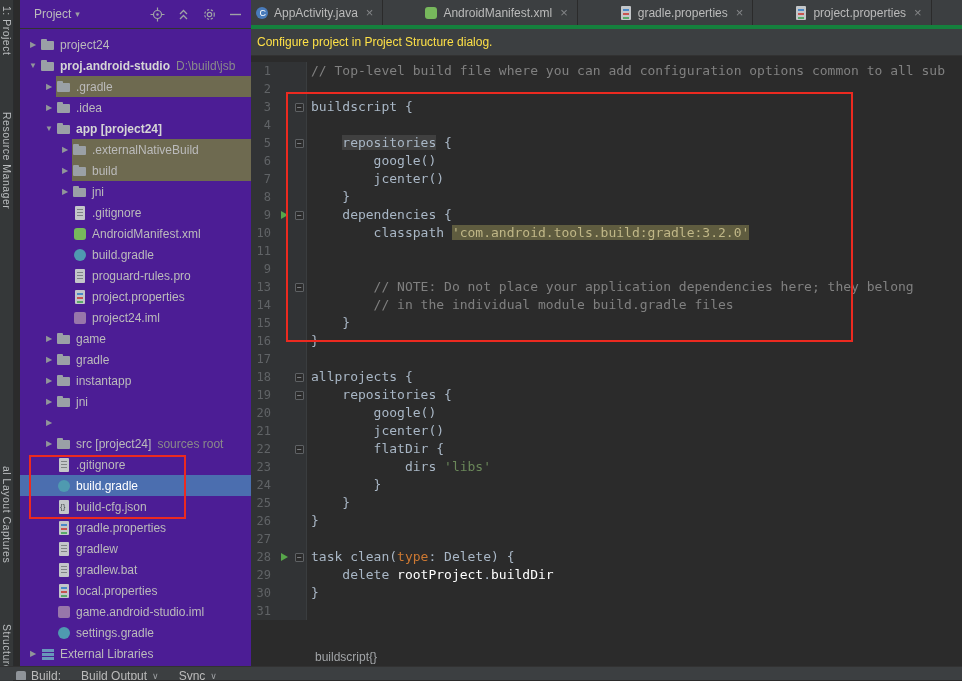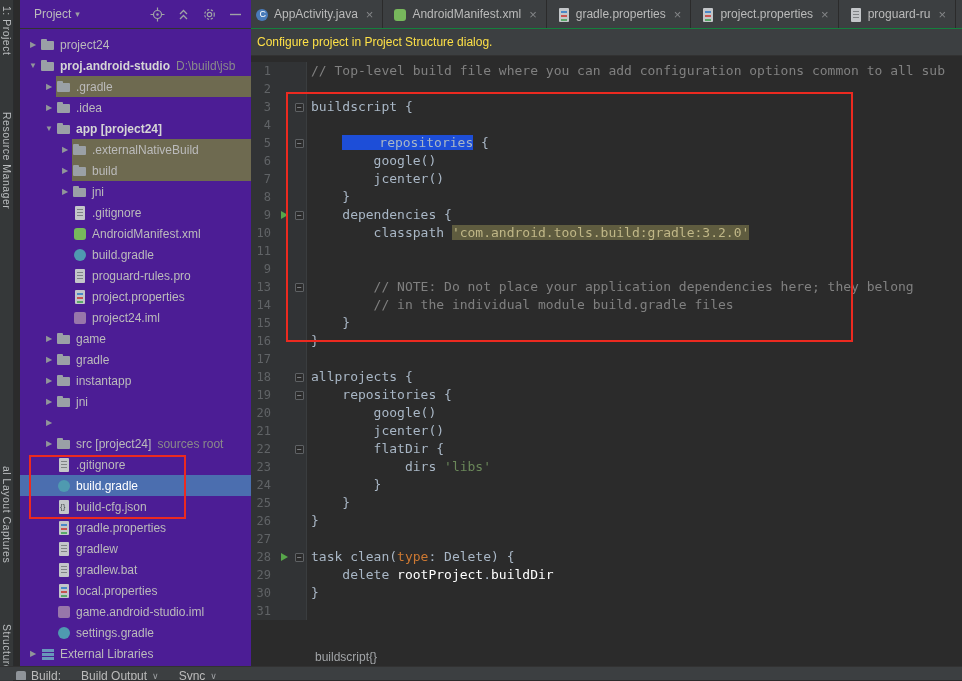--- a/index.html
+++ b/index.html
@@ -59,22 +59,22 @@
   .i-json::after{content:"{}";position:absolute;left:4px;top:3px;font-size:8px;color:#44494d;}
   .i-libraries::before{content:"";position:absolute;left:2px;top:3px;width:12px;height:3px;
     background:#6897bb;box-shadow:0 4px 0 #6897bb,0 8px 0 #6897bb;}
   .i-class::before{content:"";position:absolute;left:2px;top:2px;width:12px;height:12px;
     background:#497bba;border-radius:50%;}
   .i-class::after{content:"C";position:absolute;left:5.5px;top:2.5px;font-size:9px;color:#fff;}
 
   
   .editor{position:absolute;left:245px;top:0;width:717px;height:667px;background:#2b2b2b;
     overflow:hidden;}
-  .tabbar{height:29px;background:#3c3f41;border-bottom:1px solid #15803d;display:flex;
-    overflow:hidden;}
+  .tabbar{height:29px;background:#3c3f41;border-bottom:4px solid #15803d;display:flex;
+    overflow:hidden;gap:31px;}
   .tab{display:flex;align-items:center;gap:5px;padding:0 9px;border-right:1px solid #2b2b2b;
     font-size:12px;color:#bbbbbb;flex:none;}
   .tabclose{color:#848688;font-size:13px;margin-left:3px;}
   .notif{height:27px;background:#3c3f41;border-bottom:1px solid #323232;display:flex;
     align-items:center;padding-left:12px;font-size:12px;color:#fde047;}
   .code{position:absolute;top:57px;left:0;right:0;bottom:20px;overflow:hidden;
     font-family:"DejaVu Sans Mono",monospace;font-size:13px;padding-top:5px;}
   .cline{display:flex;height:18px;line-height:18px;}
   .lnum{width:30px;text-align:right;padding-right:4px;color:#606366;flex:none;font-size:12px;
     background:#313335;}
@@ -85,21 +85,21 @@
   .runarrow{width:0;height:0;border-left:7px solid #57a64a;border-top:4px solid transparent;
     border-bottom:4px solid transparent;}
   .foldbox{width:9px;height:9px;border:1px solid #5e6164;background:#2b2b2b;color:#a0a3a6;
     font-size:8px;line-height:7px;text-align:center;border-radius:1px;}
   .ctext{white-space:pre;padding-left:4px;color:#a9b7c6;}
   .c-plain{color:#a9b7c6;margin-top:13px;}
   .c-comment{color:#808080;}
   .c-string{color:#6a8759;}
   .c-keyword{color:#cc7832;}
   .c-field{color:#ffffff;}
-  .hl-sel{background:#1d4ed8;padding-left:37px;}
+  .hl-sel{background:#404040;}
   .hl-occ{background:#5f5c3f;color:#c0b787;}
   .crumb{position:absolute;left:0;bottom:0;right:0;height:20px;display:flex;align-items:center;
     padding-left:70px;font-size:12px;color:#a2a5a8;background:#2b2b2b;}
 
   
   .bottom-bar{position:absolute;left:0;top:666px;width:962px;height:14px;background:#3c3f41;
     border-top:1px solid #323232;overflow:hidden;display:flex;align-items:flex-start;
     padding-left:16px;gap:20px;z-index:4;}
   .bb-item{display:flex;align-items:center;gap:5px;font-size:12px;color:#bbbbbb;padding-top:2px;}
   .bbicon{width:10px;height:10px;background:#8f9ügradient;background:#8f9499;border-radius:2px;flex:none;}

